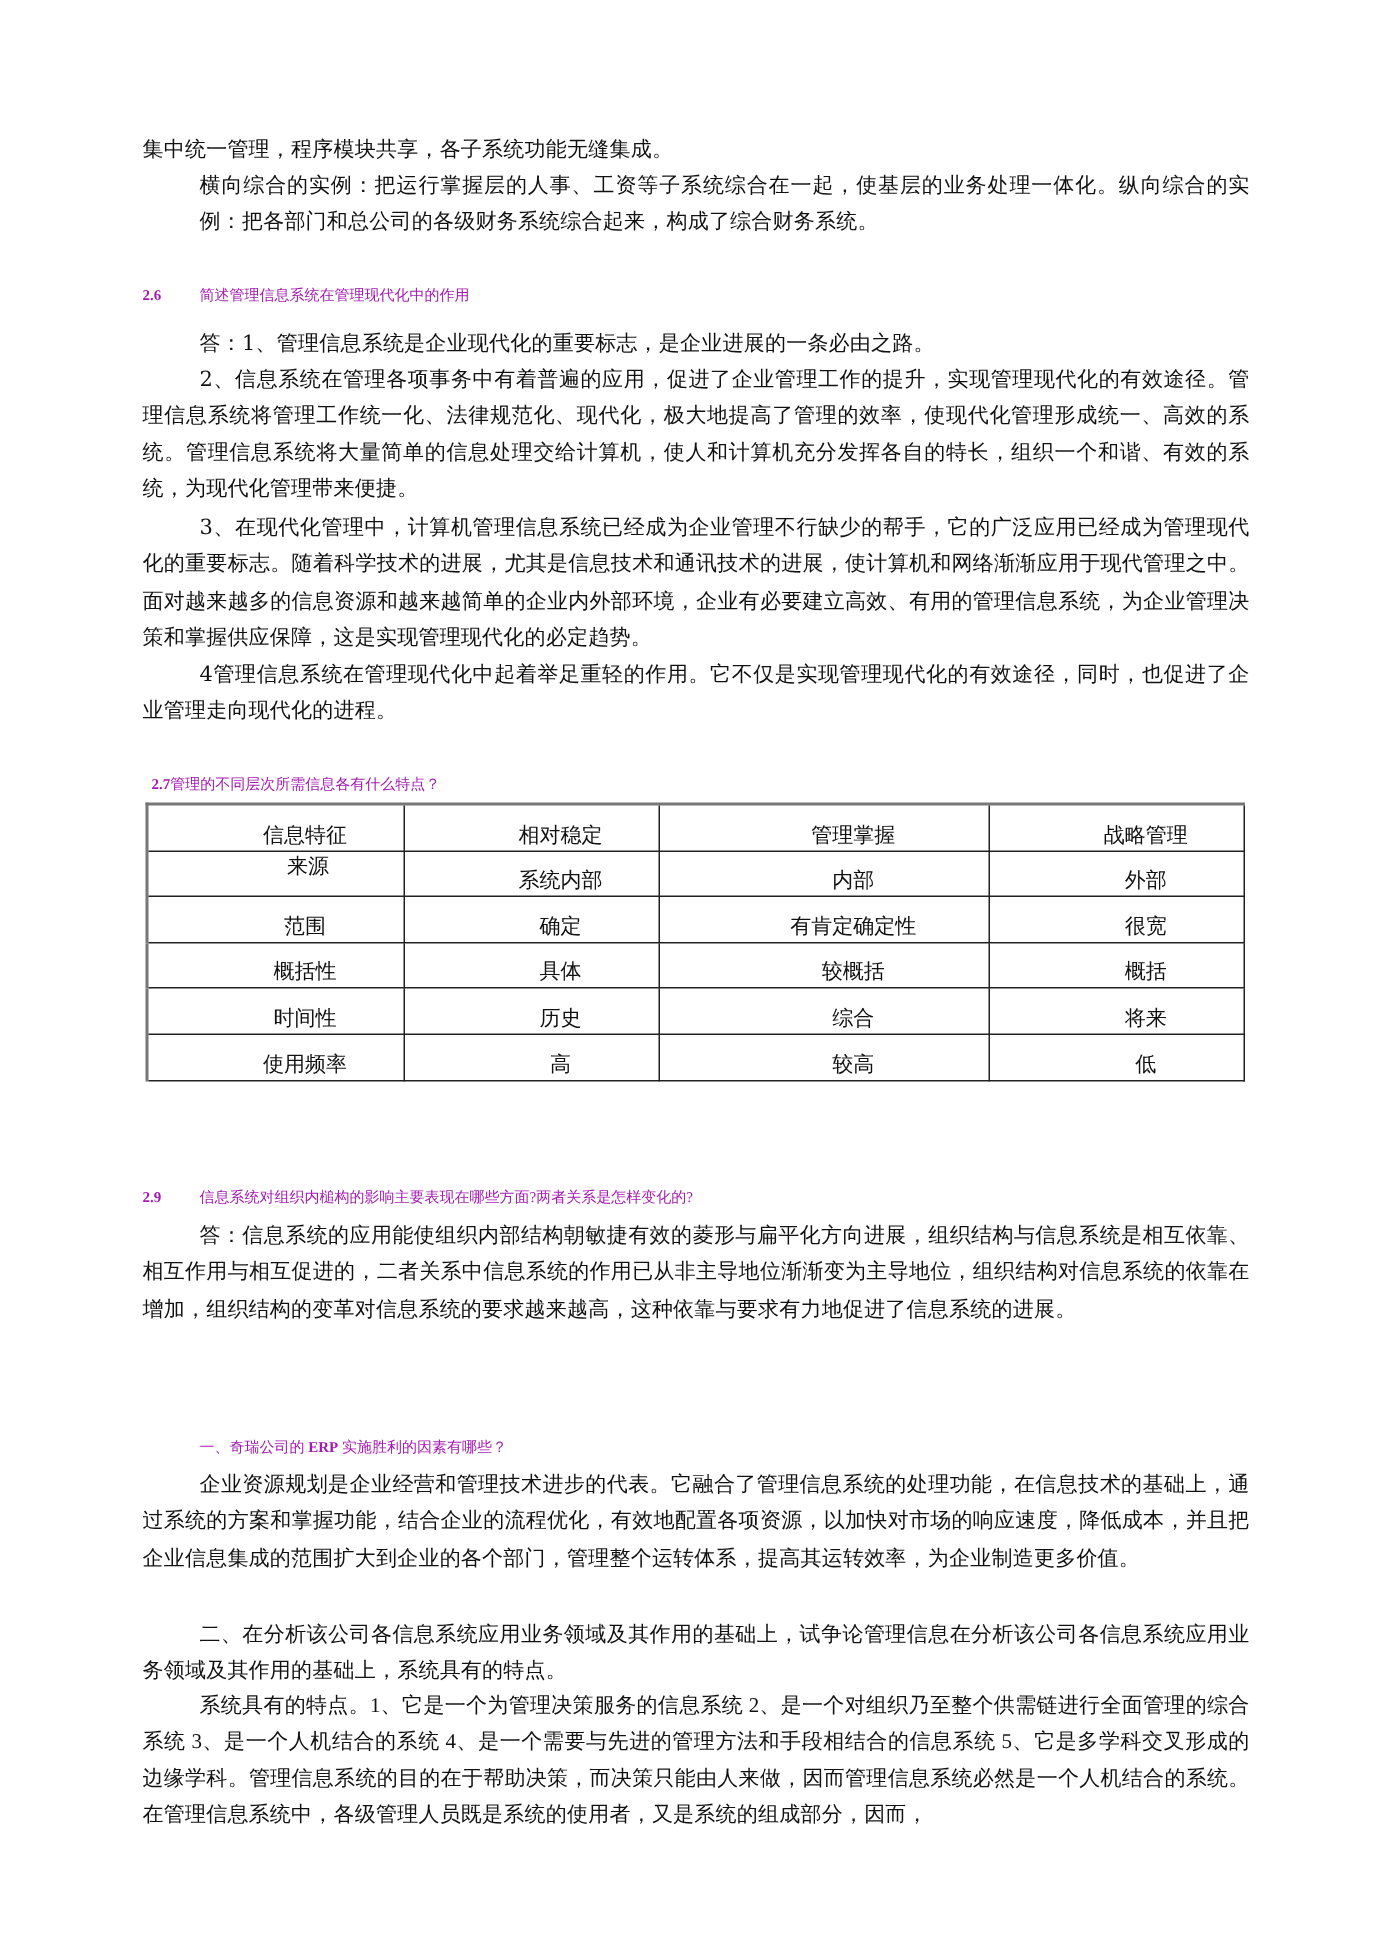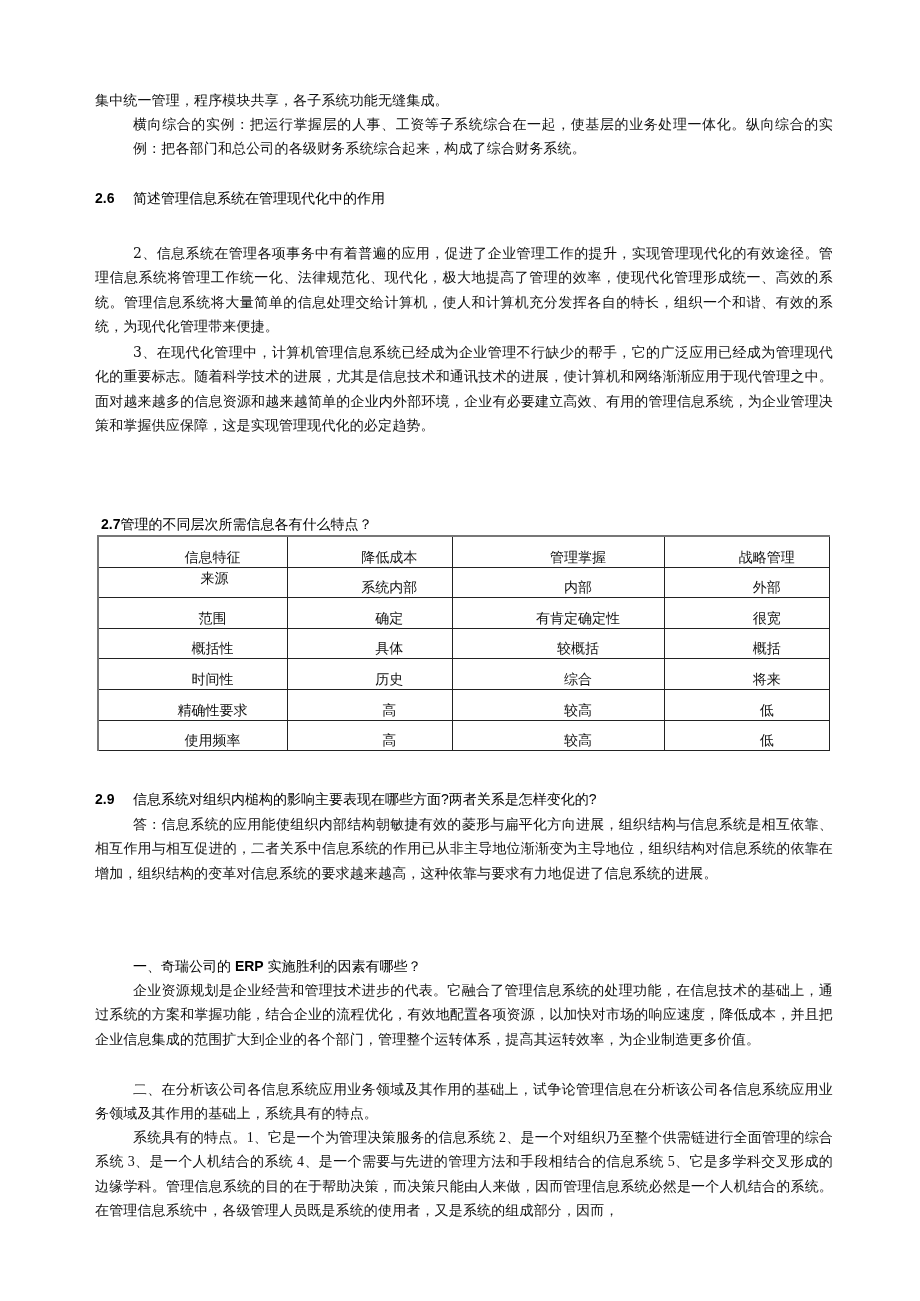--- a/index.html
+++ b/index.html
@@ -10,22 +10,22 @@
   }
   .page { position: absolute; left: 0; top: 0; width: 920px; height: 983px; }
   .p {
     position: absolute; left: 95px; width: 738px;
     line-height: 24.4px; font-size: 14px; letter-spacing: 0.15px;
     text-align: justify; text-justify: inter-character;
   }
   .indent { text-indent: 38px; }
   .hang { left: 133px; width: 700px; }
   .h {
-    position: absolute; left: 95px; font-family: Liberation Sans, sans-serif;
-    font-size: 14px; line-height: 20px; color: #000000;
+    position: absolute; left: 95px; font-family: Liberation Serif, serif;
+    font-size: 10px; line-height: 20px; color: #a21caf;
   }
   .h .num { font-weight: bold; display: inline-block; width: 38px; }
   .h .b { font-weight: bold; }
   .sans { font-family: "Liberation Sans", "DejaVu Sans", sans-serif; }
   table.info {
     position: absolute; left: 97px; top: 535px; width: 733px;
     border-collapse: collapse; font-size: 14px;
   }
   table.info td {
     border: 1px solid #222; height: 27.6px; padding: 0; text-align: center;
@@ -40,31 +40,33 @@
 <body>
 
 <div class="page">
 
   <div class="p" style="top:88px;">集中统一管理，程序模块共享，各子系统功能无缝集成。</div>
   <div class="p hang" style="top:112px;">横向综合的实例：把运行掌握层的人事、工资等子系统综合在一起，使基层的业务处理一体化。纵向综合的实例：把各部门和总公司的各级财务系统综合起来，构成了综合财务系统。</div>
 
   <div class="h" style="top:188px;">
     <span class="num">2.6</span><span>简述管理信息系统在管理现代化中的作用</span>
   </div>
+  <div class="p indent" style="top:217px;">答：1、管理信息系统是企业现代化的重要标志，是企业进展的一条必由之路。</div>
   <div class="p indent" style="top:241px;">2、信息系统在管理各项事务中有着普遍的应用，促进了企业管理工作的提升，实现管理现代化的有效途径。管理信息系统将管理工作统一化、法律规范化、现代化，极大地提高了管理的效率，使现代化管理形成统一、高效的系统。管理信息系统将大量简单的信息处理交给计算机，使人和计算机充分发挥各自的特长，组织一个和谐、有效的系统，为现代化管理带来便捷。</div>
   <div class="p indent" style="top:340px;">3、在现代化管理中，计算机管理信息系统已经成为企业管理不行缺少的帮手，它的广泛应用已经成为管理现代化的重要标志。随着科学技术的进展，尤其是信息技术和通讯技术的进展，使计算机和网络渐渐应用于现代管理之中。面对越来越多的信息资源和越来越简单的企业内外部环境，企业有必要建立高效、有用的管理信息系统，为企业管理决策和掌握供应保障，这是实现管理现代化的必定趋势。</div>
+  <div class="p indent" style="top:438px;">4管理信息系统在管理现代化中起着举足重轻的作用。它不仅是实现管理现代化的有效途径，同时，也促进了企业管理走向现代化的进程。</div>
 
   <div class="h" style="top:514px; left:101px;">
     <span class="b">2.7</span><span>管理的不同层次所需信息各有什么特点？</span>
   </div>
   <table class="info">
     <tbody>
         <tr>
       <td class="bot">信息特征</td>
-      <td class="bot">降低成本</td>
+      <td class="bot">相对稳定</td>
       <td class="bot">管理掌握</td>
       <td class="bot">战略管理</td>
     </tr>
     <tr>
       <td class="top">来源</td>
       <td class="bot">系统内部</td>
       <td class="bot">内部</td>
       <td class="bot">外部</td>
     </tr>
     <tr>
@@ -79,26 +81,20 @@
       <td class="bot">较概括</td>
       <td class="bot">概括</td>
     </tr>
     <tr>
       <td class="bot">时间性</td>
       <td class="bot">历史</td>
       <td class="bot">综合</td>
       <td class="bot">将来</td>
     </tr>
     <tr>
-      <td class="bot">精确性要求</td>
-      <td class="bot">高</td>
-      <td class="bot">较高</td>
-      <td class="bot">低</td>
-    </tr>
-    <tr>
       <td class="bot">使用频率</td>
       <td class="bot">高</td>
       <td class="bot">较高</td>
       <td class="bot">低</td>
     </tr>
   </tbody>
     </table>
 
   <div class="h" style="top:789px;">
     <span class="num">2.9</span><span>信息系统对组织内槌构的影响主要表现在哪些方面?两者关系是怎样变化的?</span>

